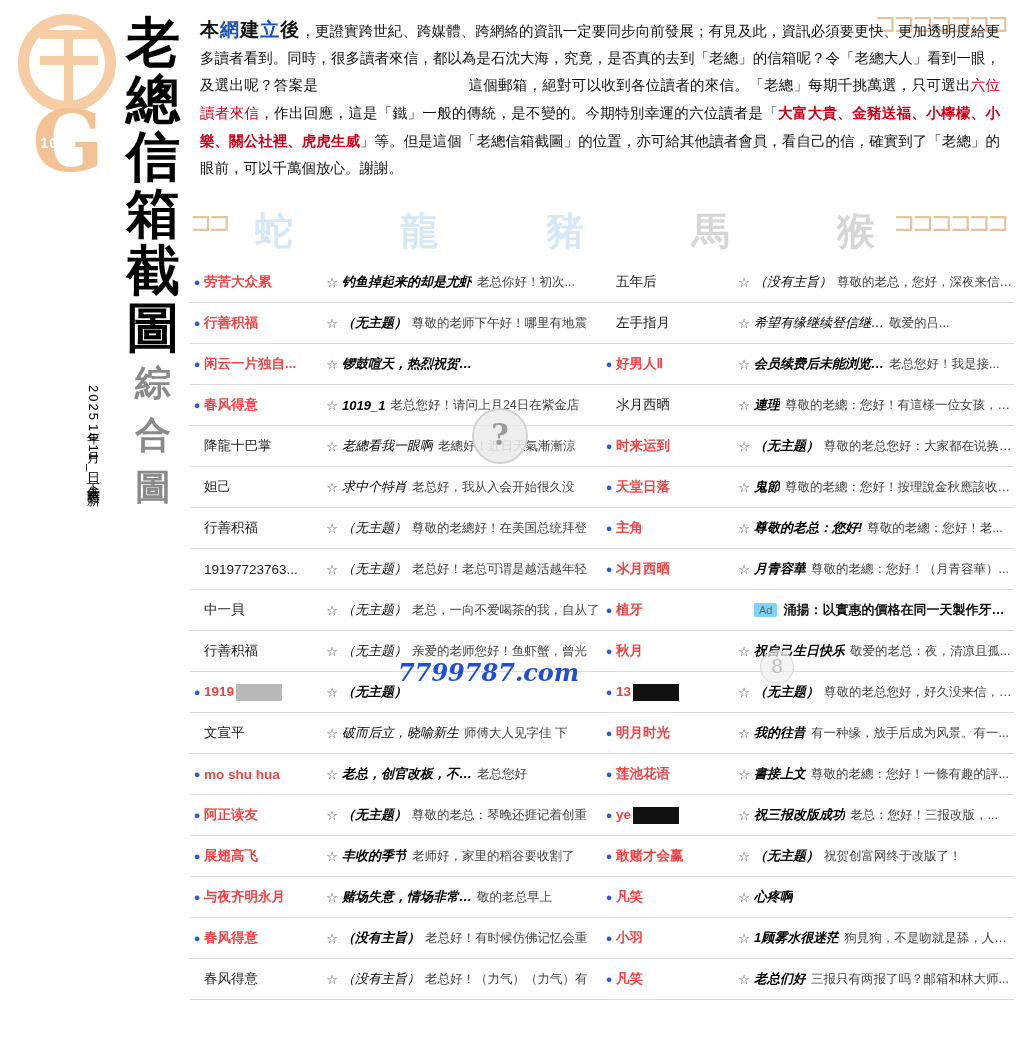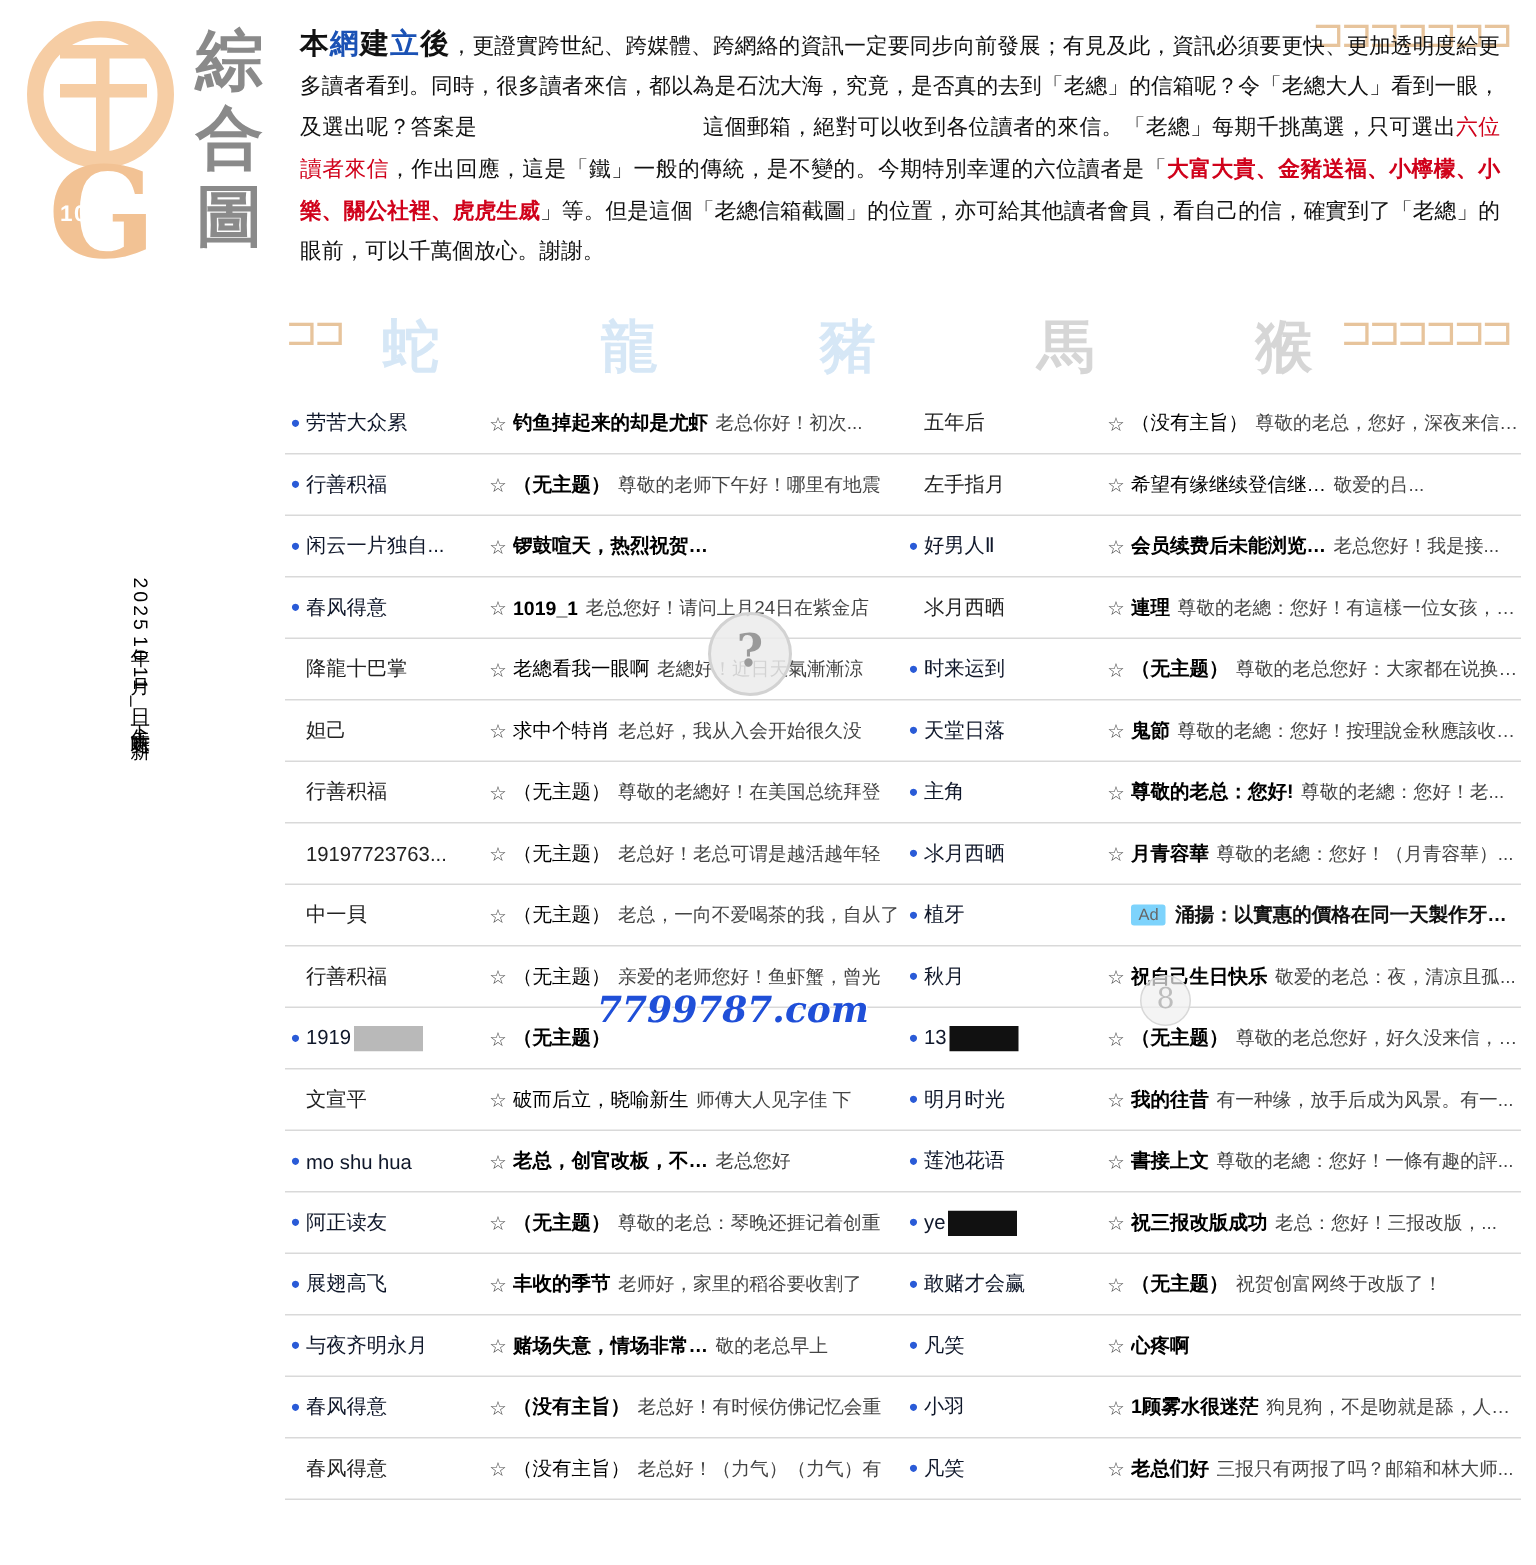--- a/index.html
+++ b/index.html
@@ -100,21 +100,21 @@
     top: 14px;
     width: 62px;
     font-family: "DejaVu Serif", serif;
     font-weight: bold;
     font-size: 54px;
     line-height: 57px;
     color: #000;
     text-align: center;
   }
   .vtitle .sub {
-    font-size: 45px;
+    font-size: 36px;
     line-height: 52px;
     color: #8a8a8a;
   }
 
   
   .article {
     position: absolute;
     left: 200px;
     top: 16px;
     width: 800px;
@@ -207,34 +207,35 @@
   }
   .row .bullet.off { color: transparent; }
   .row .author {
     flex: 0 0 118px;
     width: 118px;
     overflow: hidden;
     text-overflow: ellipsis;
     color: #222;
     font-size: 13.5px;
   }
-  .row .author.bold { font-weight: normal; color: #0f172a; }
+  .row .author.bold { font-weight: bold; color: #ef4444; }
   .row .star {
     flex: 0 0 20px;
     text-align: center;
     color: #4a4a4a;
     font-size: 13px;
   }
   .row .subject {
     flex: 0 0 auto;
     max-width: 130px;
     overflow: hidden;
     text-overflow: ellipsis;
     color: #000;
     margin-right: 5px;
+    font-style: italic;
   }
   .row .subject.bold { font-weight: bold; }
   .row .snippet {
     flex: 1 1 auto;
     overflow: hidden;
     text-overflow: ellipsis;
     color: #444;
     font-size: 12.5px;
   }
   .row .adbadge {
@@ -316,20 +317,21 @@
   <div class="bar1"></div>
   <div class="bar2"></div>
   <div class="stem"></div>
   <div class="glyph">G</div>
   <div class="issue">109</div>
 </div>
 
 <div class="vdate">2025年10月11日_下午六時更新</div>
 
 <div class="vtitle">
+  <div>老總信箱截圖</div>
   <div class="sub">綜合圖</div>
 </div>
 
 <div class="greek-top">⊐⊐⊐⊐⊐⊐⊐</div>
 <div class="greek-left">⊐⊐</div>
 <div class="greek-right">⊐⊐⊐⊐⊐⊐</div>
 
 <div class="article">
   <span class="kicker"><span>本</span><span class="blue">網</span><span>建</span><span class="blue">立</span><span>後</span></span><span>，更證實跨世紀、跨媒體、跨網絡的資訊一定要同步向前發展；有見及此，資訊必須要更快、更加透明度給更多讀者看到。同時，很多讀者來信，都以為是石沈大海，究竟，是否真的去到「老總」的信箱呢？令「老總大人」看到一眼，及選出呢？答案是</span><span class="gap"></span><span>這個郵箱，絕對可以收到各位讀者的來信。「老總」每期千挑萬選，只可選出</span><span class="red">六位讀者來信</span><span>，作出回應，這是「鐵」一般的傳統，是不變的。今期特別幸運的六位讀者是</span><span>「</span><span class="hl">大富大貴、金豬送福、小檸檬、小樂、關公社裡、虎虎生威</span><span>」</span><span>等。但是這個「老總信箱截圖」的位置，亦可給其他讀者會員，看自己的信，確實到了「老總」的眼前，可以千萬個放心。謝謝。</span>
 </div>

